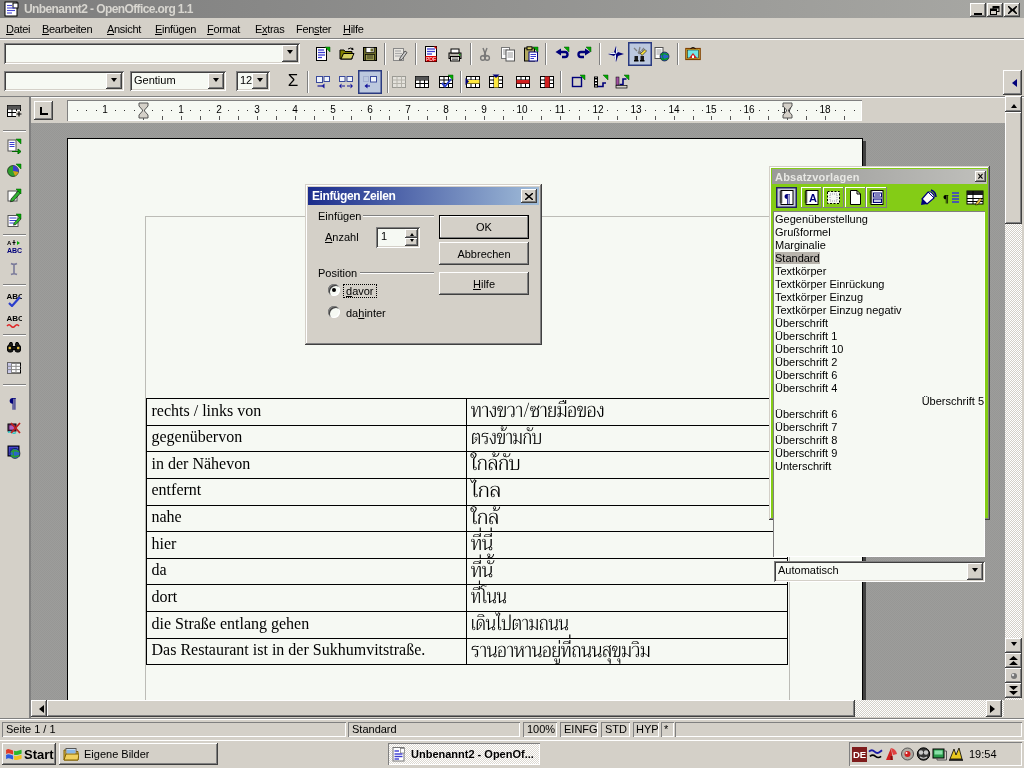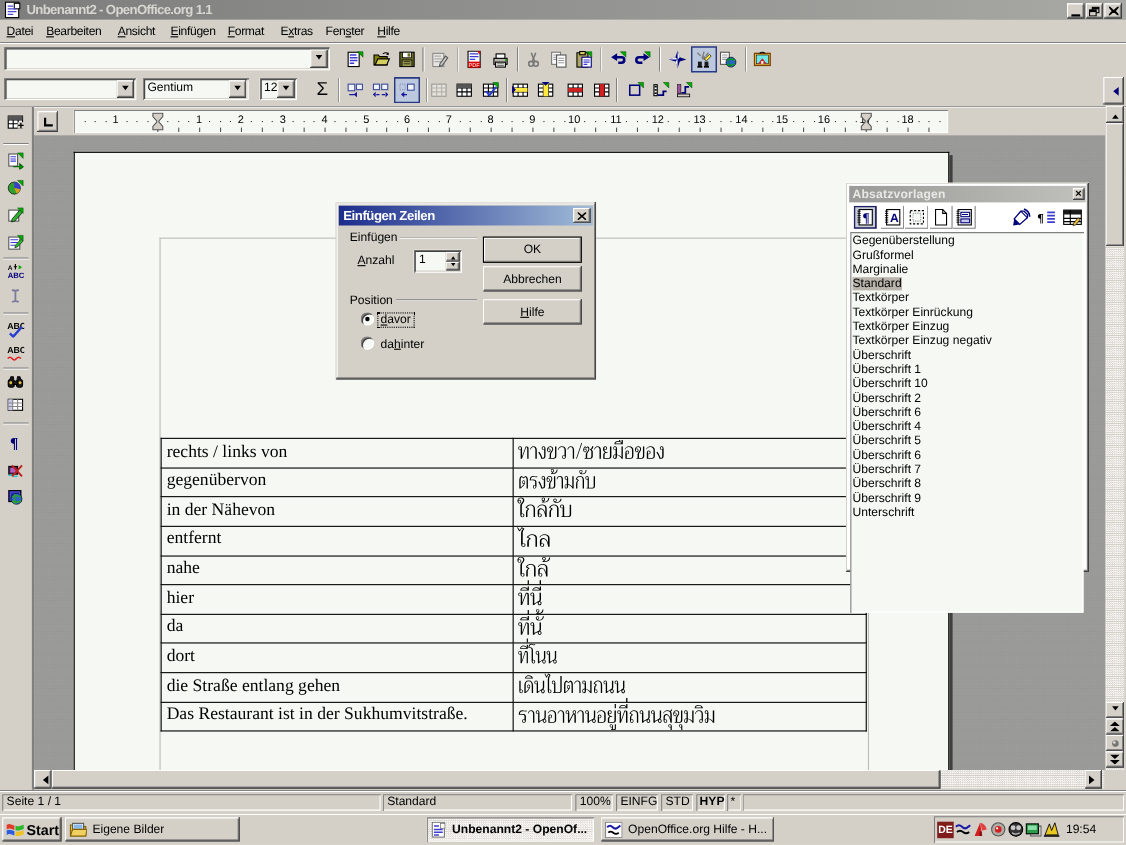--- a/index.html
+++ b/index.html
@@ -789,21 +789,21 @@
     </div>
     <div class="abs" style="left:971px;top:0;width:2px;height:17px;"></div>
   </div>
 <div class="abs" style="left:1004px;top:700px;width:18px;height:17px;background:#d4d0c8;"></div>
 <div class="abs" style="left:0;top:718px;width:1024px;height:22px;background:#d4d0c8;box-shadow:inset 0 1px #808080, inset 0 2px #fff;">
     <div class="abs bi2" style="left:2px;top:4px;width:344px;height:15px;padding:1px 0 0 4px;white-space:nowrap;overflow:hidden;">Seite 1 / 1</div>
     <div class="abs bi2" style="left:348px;top:4px;width:172px;height:15px;padding:1px 0 0 4px;white-space:nowrap;overflow:hidden;">Standard</div>
     <div class="abs bi2" style="left:523px;top:4px;width:34px;height:15px;padding:1px 0 0 4px;white-space:nowrap;overflow:hidden;">100%</div>
     <div class="abs bi2" style="left:560px;top:4px;width:38px;height:15px;padding:1px 0 12px 4px;white-space:nowrap;overflow:hidden;">EINFG</div>
     <div class="abs bi2" style="left:601px;top:4px;width:29px;height:15px;padding:1px 0 0 4px;white-space:nowrap;overflow:hidden;">STD</div>
-    <div class="abs bi2" style="left:633px;top:4px;width:26px;height:15px;padding:1px 0 0 3px;white-space:nowrap;overflow:hidden;font-weight:bold;">HYP</div>
+    <div class="abs bi2" style="left:633px;top:4px;width:26px;height:15px;padding:1px 0 0 3px;white-space:nowrap;overflow:hidden;">HYP</div>
     <div class="abs bi2" style="left:661px;top:4px;width:13px;height:15px;padding:1px 0 0 3px;white-space:nowrap;overflow:hidden;">*</div>
     <div class="abs bi2" style="left:675px;top:4px;width:347px;height:15px;padding:1px 0 0 0px;white-space:nowrap;overflow:hidden;"></div>
   </div>
 <div class="abs" style="left:0;top:740px;width:1024px;height:28px;background:#d4d0c8;box-shadow:inset 0 1px #fff;">
     <div class="tbtn" style="left:2px;top:3px;width:54px;height:22px;justify-content:flex-start;padding-left:3px;">
       <svg width="18" height="16" viewBox="0 0 18 16">
         <g>
 <path d="M1 4 Q3 2.5 5 3.5 L8 4.5 Q8.3 6.5 8 8.5 L5 7.5 Q3 6.8 1 8 Q1.3 6 1 4 Z" fill="#e03a2a"></path>
 <path d="M9 4.7 Q11 5.5 13 4.8 L16.5 3.7 Q16.8 5.7 16.5 7.7 L13 8.8 Q11 9.4 9 8.7 Q9.3 6.7 9 4.7 Z" fill="#2ab82a"></path>
 <path d="M1 9 Q3 7.8 5 8.5 L8 9.5 Q8.3 11.5 8 13.5 L5 12.5 Q3 11.8 1 13 Q1.3 11 1 9 Z" fill="#2a5ae0"></path>
@@ -830,30 +830,20 @@
           <rect x="8.5" y="1.5" width="4" height="4.5" fill="#fff" stroke="#777" stroke-width="0.7"></rect>
           <g stroke="#3c3cd0" stroke-width="1.4">
             <line x1="2.5" y1="4" x2="7" y2="4"></line>
             <line x1="2.5" y1="7" x2="10.5" y2="7"></line>
             <line x1="2.5" y1="9.5" x2="10.5" y2="9.5"></line>
             <line x1="2.5" y1="12" x2="7" y2="12"></line>
           </g>
         </svg>
       </span>
       <span style="margin-left:5px;font-size:11px;overflow:hidden;text-overflow:ellipsis;">Unbenannt2 - OpenOf...</span>
-    </div>
-    <div class="abs" style="left:546px;top:3px;width:158px;height:22px;background:#d4d0c8;box-shadow:inset -1px -1px #404040,inset 1px 1px #fff,inset -2px -2px #808080;display:flex;align-items:center;padding-left:4px;white-space:nowrap;overflow:hidden;">
-      <span style="flex:0 0 auto;display:flex;">
-        <svg width="16" height="15" viewBox="0 0 16 15">
-          <rect x="0.5" y="0.5" width="15" height="14" fill="#fff" stroke="#888"></rect>
-          <path d="M2 5 Q4.5 2.5 7 5 Q9.5 7.5 12 5 L14 3.5" stroke="#1a1aa8" stroke-width="1.8" fill="none"></path>
-          <path d="M3 10 Q5 8 7.5 10 Q10 12 12.5 10" stroke="#000" stroke-width="1.6" fill="none"></path>
-        </svg>
-      </span>
-      <span style="margin-left:5px;font-size:11px;overflow:hidden;text-overflow:ellipsis;">OpenOffice.org Hilfe - H...</span>
     </div>
     <div class="abs" style="left:849px;top:2px;width:173px;height:24px;box-shadow:inset 1px 1px #808080,inset -1px -1px #fff;display:flex;align-items:center;">
       <div style="width:15px;height:15px;background:#7f1d1d;color:#fff;font-weight:bold;font-size:9.5px;display:flex;align-items:center;justify-content:center;margin-left:3px;">DE</div>
       <span style="margin-left:1px;display:flex;">
         <svg width="15" height="14" viewBox="0 0 16 15">
           <path d="M1 5 Q4 2 7 5 Q10 8 13 5 L15 3.5" stroke="#1a1aa8" stroke-width="2" fill="none"></path>
           <path d="M2 10 Q5 7.5 8 10 Q11 12.5 14 10" stroke="#000" stroke-width="1.8" fill="none"></path>
         </svg>
       </span>
       <span style="margin-left:1px;display:flex;">
@@ -887,21 +877,21 @@
       </span>
       <span style="margin-left:1px;display:flex;">
         <svg width="16" height="14" viewBox="0 0 16 14">
           <path d="M2 12 L6 2 L8 8 L11 1 L14 12 Z" fill="#e8c820" stroke="#000" stroke-width="0.8"></path>
           <path d="M1 13 L15 13" stroke="#000" stroke-width="1.5"></path>
         </svg>
       </span>
       <span style="font-size:11px;margin-left:5px;">19:54</span>
     </div>
   </div>
-<div class="abs" style="left:769px;top:166px;width:221px;height:354px;background:#ffffff;box-shadow:inset -1px -1px #404040,inset 1px 1px #d4d0c8,inset -2px -2px #808080,inset 2px 2px #fff;">
+<div class="abs" style="left:769px;top:166px;width:221px;height:354px;background:#84cc16;box-shadow:inset -1px -1px #404040,inset 1px 1px #d4d0c8,inset -2px -2px #808080,inset 2px 2px #fff;">
 <div class="abs" style="left:3px;top:3px;width:215px;height:15px;background:linear-gradient(90deg,#9a9a98,#c0c0bc);display:flex;align-items:center;">
 <span style="font-weight:bold;font-size:11px;color:#e8e8e4;margin-left:3px;letter-spacing:0.2px;">Absatzvorlagen</span>
 <div class="tbtn" style="left:203px;top:2px;width:11px;height:11px;">
         <span style="font-size:10px;font-weight:bold;line-height:8px;">×</span>
       </div>
 </div>
     <div class="abs" style="left:7px;top:21px;width:21px;height:21px;background:#c8ccd8;box-shadow:inset 0 0 0 1.5px #202060;display:flex;align-items:center;justify-content:center;">
       <svg width="17" height="17" viewBox="0 0 17 17">
         <rect x="3" y="1.5" width="12" height="14" fill="#fff" stroke="#000"></rect>
         <g stroke="#000" stroke-width="0.8">
@@ -990,26 +980,32 @@
       <div style="padding:0 1px 0 2px;height:13px;line-height:13px;">Textkörper</div>
       <div style="padding:0 1px 0 2px;height:13px;line-height:13px;">Textkörper Einrückung</div>
       <div style="padding:0 1px 0 2px;height:13px;line-height:13px;">Textkörper Einzug</div>
       <div style="padding:0 1px 0 2px;height:13px;line-height:13px;">Textkörper Einzug negativ</div>
       <div style="padding:0 1px 0 2px;height:13px;line-height:13px;">Überschrift</div>
       <div style="padding:0 1px 0 2px;height:13px;line-height:13px;">Überschrift 1</div>
       <div style="padding:0 1px 0 2px;height:13px;line-height:13px;">Überschrift 10</div>
       <div style="padding:0 1px 0 2px;height:13px;line-height:13px;">Überschrift 2</div>
       <div style="padding:0 1px 0 2px;height:13px;line-height:13px;">Überschrift 6</div>
       <div style="padding:0 1px 0 2px;height:13px;line-height:13px;">Überschrift 4</div>
-      <div style="padding:0 1px 0 2px;height:13px;line-height:13px;">Überschrift 5</div>
+      <div style="padding:0 1px 0 2px;height:13px;line-height:13px;text-align:right;">Überschrift 5</div>
       <div style="padding:0 1px 0 2px;height:13px;line-height:13px;">Überschrift 6</div>
       <div style="padding:0 1px 0 2px;height:13px;line-height:13px;">Überschrift 7</div>
       <div style="padding:0 1px 0 2px;height:13px;line-height:13px;">Überschrift 8</div>
       <div style="padding:0 1px 0 2px;height:13px;line-height:13px;">Überschrift 9</div>
       <div style="padding:0 1px 0 2px;height:13px;line-height:13px;">Unterschrift</div>
+    </div>
+    <div class="combo" style="left:5px;top:395px;width:211px;height:21px;">
+      <span style="position:absolute;left:4px;top:3px;">Automatisch</span>
+      <div class="cbtn">
+        <div class="arr-d" style="margin-top:0"></div>
+      </div>
     </div>
   </div>
 <div class="abs" style="left:305px;top:184px;width:237px;height:161px;background:#d4d0c8;box-shadow:inset -1px -1px #404040,inset 1px 1px #d4d0c8,inset -2px -2px #808080,inset 2px 2px #fff;">
 <div class="abs" style="left:3px;top:3px;width:231px;height:18px;background:linear-gradient(90deg,#1b2c8c,#a0bcd8);">
 <span style="position:absolute;left:4px;top:2px;font-weight:bold;font-size:12px;color:#fff;letter-spacing:-0.4px;">Einfügen Zeilen</span>
 <div class="tbtn" style="left:213px;top:2px;width:16px;height:14px;">
         <svg width="8" height="7" viewBox="0 0 9 8">
           <path d="M0 0 L9 8 M9 0 L0 8" stroke="#000" stroke-width="1.6"></path>
         </svg>
       </div>

